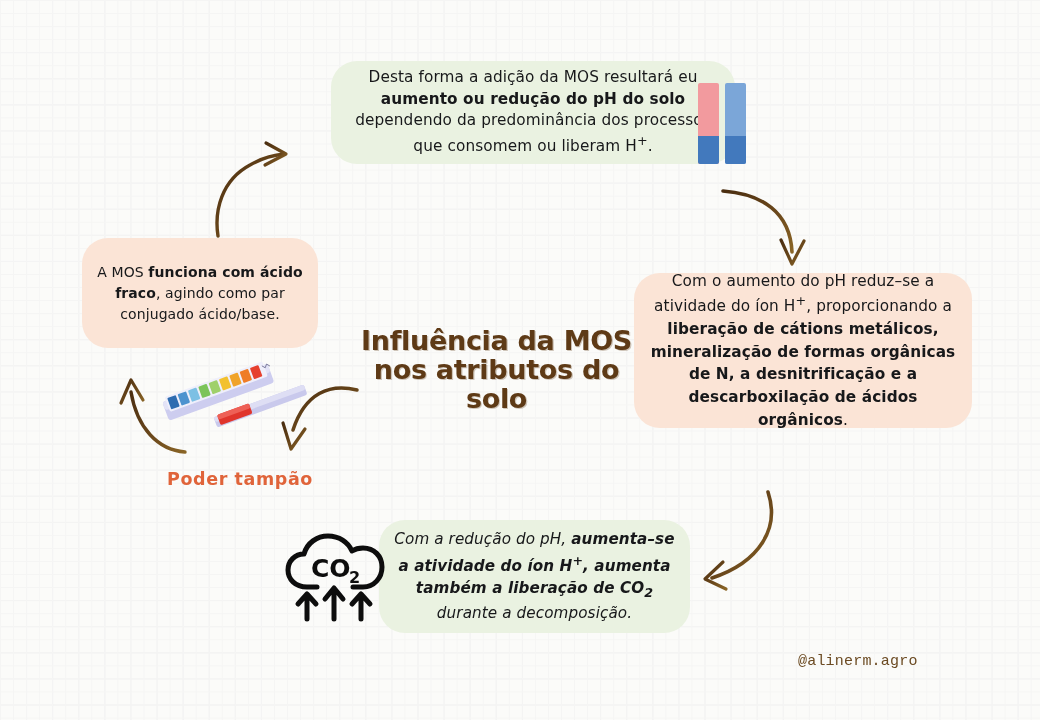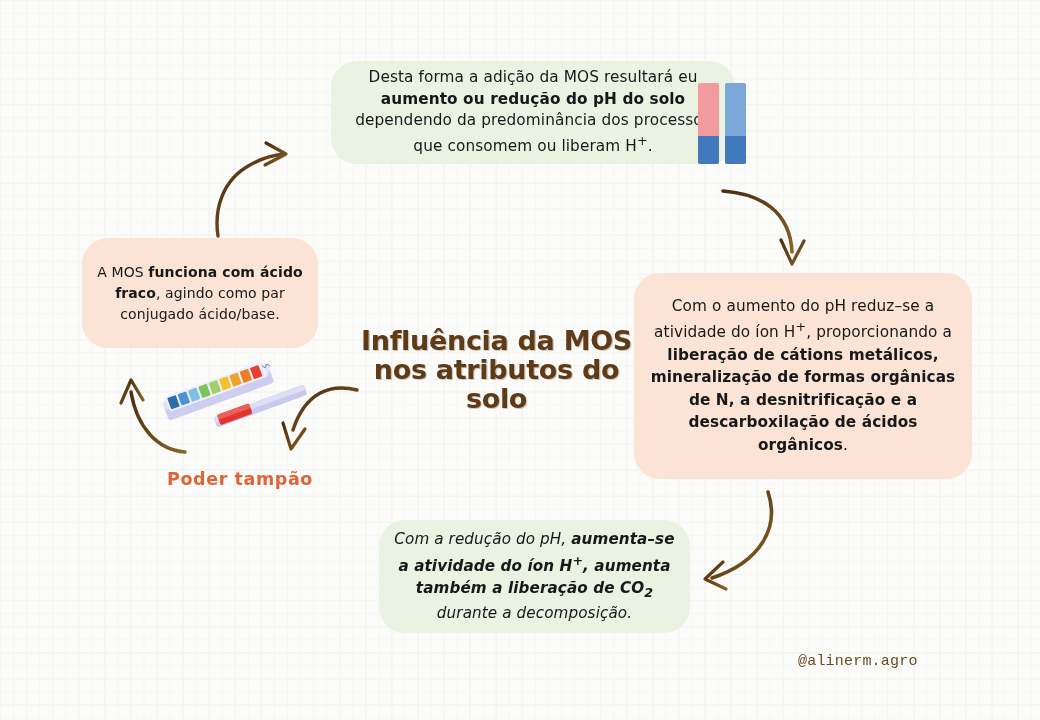--- a/index.html
+++ b/index.html
@@ -54,21 +54,21 @@
   #box-top {
     left: 303px; top: 61px; width: 404px; height: 103px;
     background: #eaf2e1;
     padding: 28px 16px;
     margin-left: 28px;
   }
   #box-top p { font-size: 15.3px; }
 
   
   #box-right {
-    left: 634px; top: 273px; width: 338px; height: 206px;
+    left: 634px; top: 273px; width: 338px; height: 155px;
     background: #fbe4d6;
     padding: 10px 14px;
   }
   #box-right p { font-size: 15.3px; line-height: 1.48; }
 
   
   #box-left {
     left: 82px; top: 238px; width: 236px; height: 110px;
     background: #fbe4d6;
     padding: 8px 14px;
@@ -261,15 +261,34 @@
         <rect x="54" y="28" width="9" height="12" rx="1" fill="#9fd06a"></rect>
         <rect x="65" y="28" width="9" height="12" rx="1" fill="#f2c12e"></rect>
         <rect x="76" y="28" width="9" height="12" rx="1" fill="#f0a32a"></rect>
         <rect x="87" y="28" width="9" height="12" rx="1" fill="#ef7c27"></rect>
         <rect x="98" y="28" width="9" height="12" rx="1" fill="#e6402e"></rect>
         <path d="M110,30 l2.5,3 l2.5,-3 l2.5,3" fill="none" stroke="#7a7a9c" stroke-width="0.9"></path>
       </g>
     </svg>
   </div>
 
+  <div id="co2-wrap">
+    <svg width="104" height="92" viewBox="0 0 104 92">
+
+      <path d="M24,56 C12,56 5,48 5,39 C5,30 12,23 21,23
+               C24,12 34,5 45,5 C56,5 65,11 69,20
+               C72,18 76,17 80,17 C91,17 99,25 99,36
+               C99,47 91,56 80,56 L70,56
+               M34,56 L24,56" fill="none" stroke="#0d0d0d" stroke-width="5" stroke-linecap="round" stroke-linejoin="round"></path>
+
+      <text x="28" y="46" font-family="DejaVu Sans, sans-serif" font-size="25" font-weight="700" fill="#0d0d0d">CO</text>
+      <text x="66" y="52" font-family="DejaVu Sans, sans-serif" font-size="16" font-weight="700" fill="#0d0d0d">2</text>
+
+      <g stroke="#0d0d0d" stroke-width="5" stroke-linecap="round" stroke-linejoin="round" fill="none">
+        <path d="M24,88 L24,65 M15,73 L24,63 L33,73"></path>
+        <path d="M51,88 L51,59 M42,68 L51,57 L60,68"></path>
+        <path d="M78,88 L78,65 M69,73 L78,63 L87,73"></path>
+      </g>
+    </svg>
+  </div>
 
   <div id="handle">@alinerm.agro</div>
 </div>
 
 </body></html>

